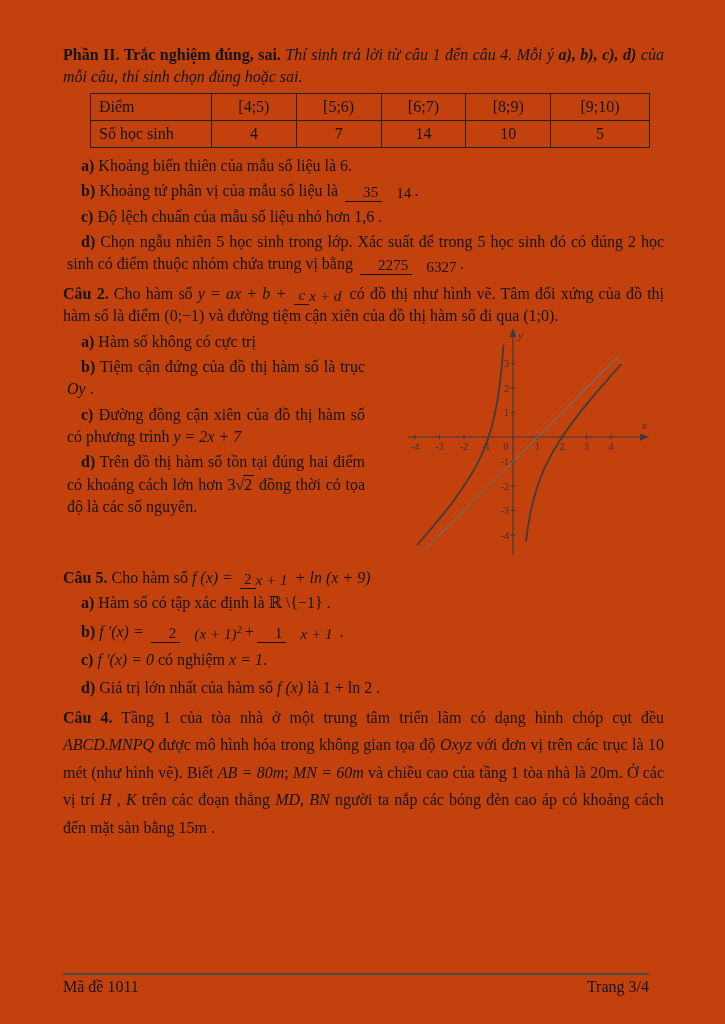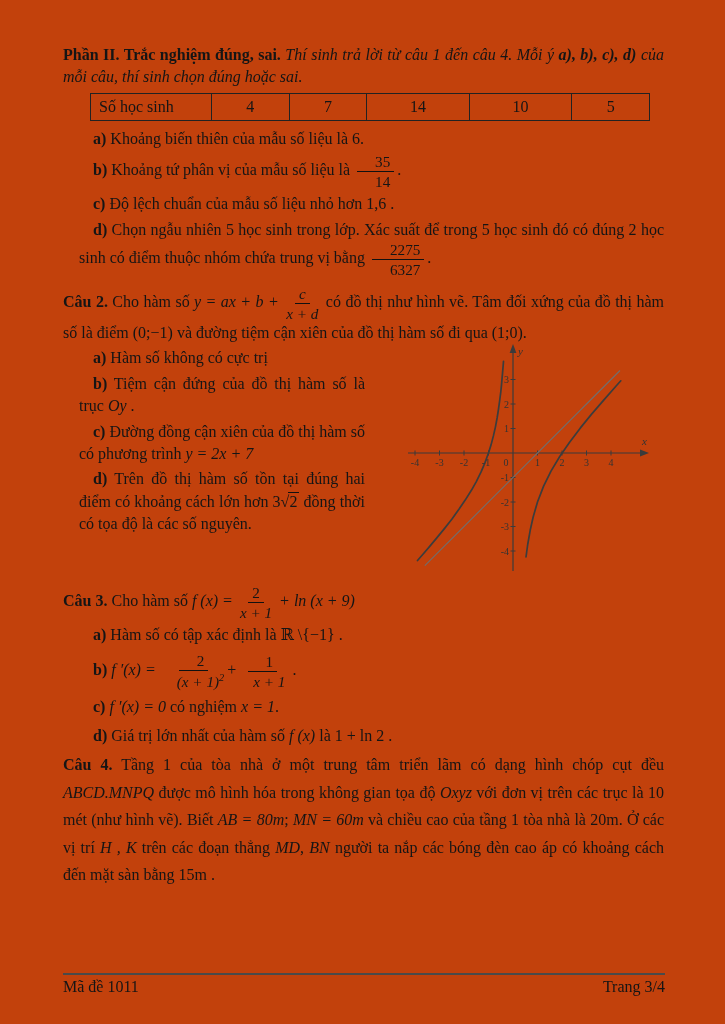--- a/index.html
+++ b/index.html
@@ -12,55 +12,63 @@
     overflow:hidden;
   }
   .content{position:absolute;left:63px;top:44px;width:601px;font-size:16px;line-height:1.4;}
   p{margin:0 0 3px 0;}
   .j{text-align:justify;}
   .b{font-weight:bold;}
   .it{font-style:italic;}
   .bi{font-weight:bold;font-style:italic;}
   .mi{font-style:italic;}
   .lbl{font-weight:bold;}
-  .item{margin:0 0 3px 16px;text-indent:14px;text-align:justify;}
+  .item{margin:0 0 3px 4px;text-indent:14px;text-align:justify;}
   
   table.score{border-collapse:collapse;margin:4px 0 7px 27px;width:560px;}
   table.score td{border:1px solid #222;padding:1px 8px;height:24px;font-size:16px;}
   table.score td.first{width:104px;text-align:left;}
   table.score td.c{text-align:center;}
   
-  .frac{display:inline-flex;flex-direction:column;align-items:center;vertical-align:middle;
+  .frac{display:inline-flex;flex-direction:row;align-items:center;vertical-align:middle;
         line-height:1.12;margin:0 3px;font-size:0.95em;}
   .frac .num{border-bottom:1px solid #111;padding:0 4px 1px 4px;display:block;text-align:center;}
   .frac .den{padding-top:1px;display:block;text-align:center;}
   sup{font-size:0.68em;}
   .radicand{border-top:1px solid #111;padding:0 2px 0 1px;margin-left:-1px;}
   
   .q2-body{display:flex;align-items:flex-start;margin:2px 0 4px 0;gap:35px;}
   .q2-items{flex:1;min-width:0;padding-right:6px;}
   .q2-graph{width:258px;flex:0 0 258px;margin-top:-4px;}
   .q3-block{margin-top:4px;}
   .q4-para{line-height:1.72;}
   
-  .footer{position:absolute;left:63px;right:60px;bottom:28px;border-top:2px solid #4a4a4a;
+  .footer{position:absolute;left:63px;right:76px;bottom:28px;border-top:2px solid #4a4a4a;
           display:flex;justify-content:space-between;padding-top:3px;font-size:16px;}
   svg text{font-family:"Liberation Serif","DejaVu Serif",serif;}
 </style>
 </head>
 <body>
 
 <div class="page">
   <div class="content">
 
     <p class="j"><span class="b">Phần II. Trắc nghiệm đúng, sai.</span><span class="it"> Thí sinh trả lời từ câu 1 đến câu 4. Mỗi ý </span><span class="bi">a), b), c), d)</span><span class="it"> của mỗi câu, thí sinh chọn đúng hoặc sai.</span></p>
 
 
     <table class="score">
       <tbody>
+          <tr>
+        <td class="first">Điểm</td>
+        <td class="c">[4;5)</td>
+        <td class="c">[5;6)</td>
+        <td class="c">[6;7)</td>
+        <td class="c">[8;9)</td>
+        <td class="c">[9;10)</td>
+      </tr>
       <tr>
         <td class="first">Số học sinh</td>
         <td class="c">4</td>
         <td class="c">7</td>
         <td class="c">14</td>
         <td class="c">10</td>
         <td class="c">5</td>
       </tr>
     </tbody>
       </table>
@@ -146,21 +154,21 @@
             <text x="103" y="162.5">-2</text>
             <text x="103" y="187">-3</text>
             <text x="103" y="211.5">-4</text>
           </g>
           <text x="236" y="102" font-size="11" font-style="italic" fill="#333">x</text>
           <text x="112" y="12" font-size="11" font-style="italic" fill="#333">y</text>
         </svg>
       </div>
     </div>
 
-    <p class="j q3-block"><span class="lbl">Câu 3.</span><span> Cho hàm số </span><span class="mi">f (x) = </span><span class="frac">
+    <p class="j q3-block"><span class="lbl">Câu 5.</span><span> Cho hàm số </span><span class="mi">f (x) = </span><span class="frac">
           <span class="num">2</span>
           <span class="den mi">x + 1</span>
         </span><span class="mi"> + ln (x + 9)</span></p>
 
     <div class="item" style="margin-bottom:6px;"><span class="lbl">a)</span><span> Hàm số có tập xác định là ℝ \{−1} .</span></div>
 
     <div class="item" style="margin-bottom:6px;"><span class="lbl">b)</span><span> </span><span class="mi">f ′(x) = </span><span class="frac">
           <span class="num">2</span>
           <span class="den mi"><span>(x + 1)</span><sup>2</sup></span>
         </span><span>+</span><span class="frac">

